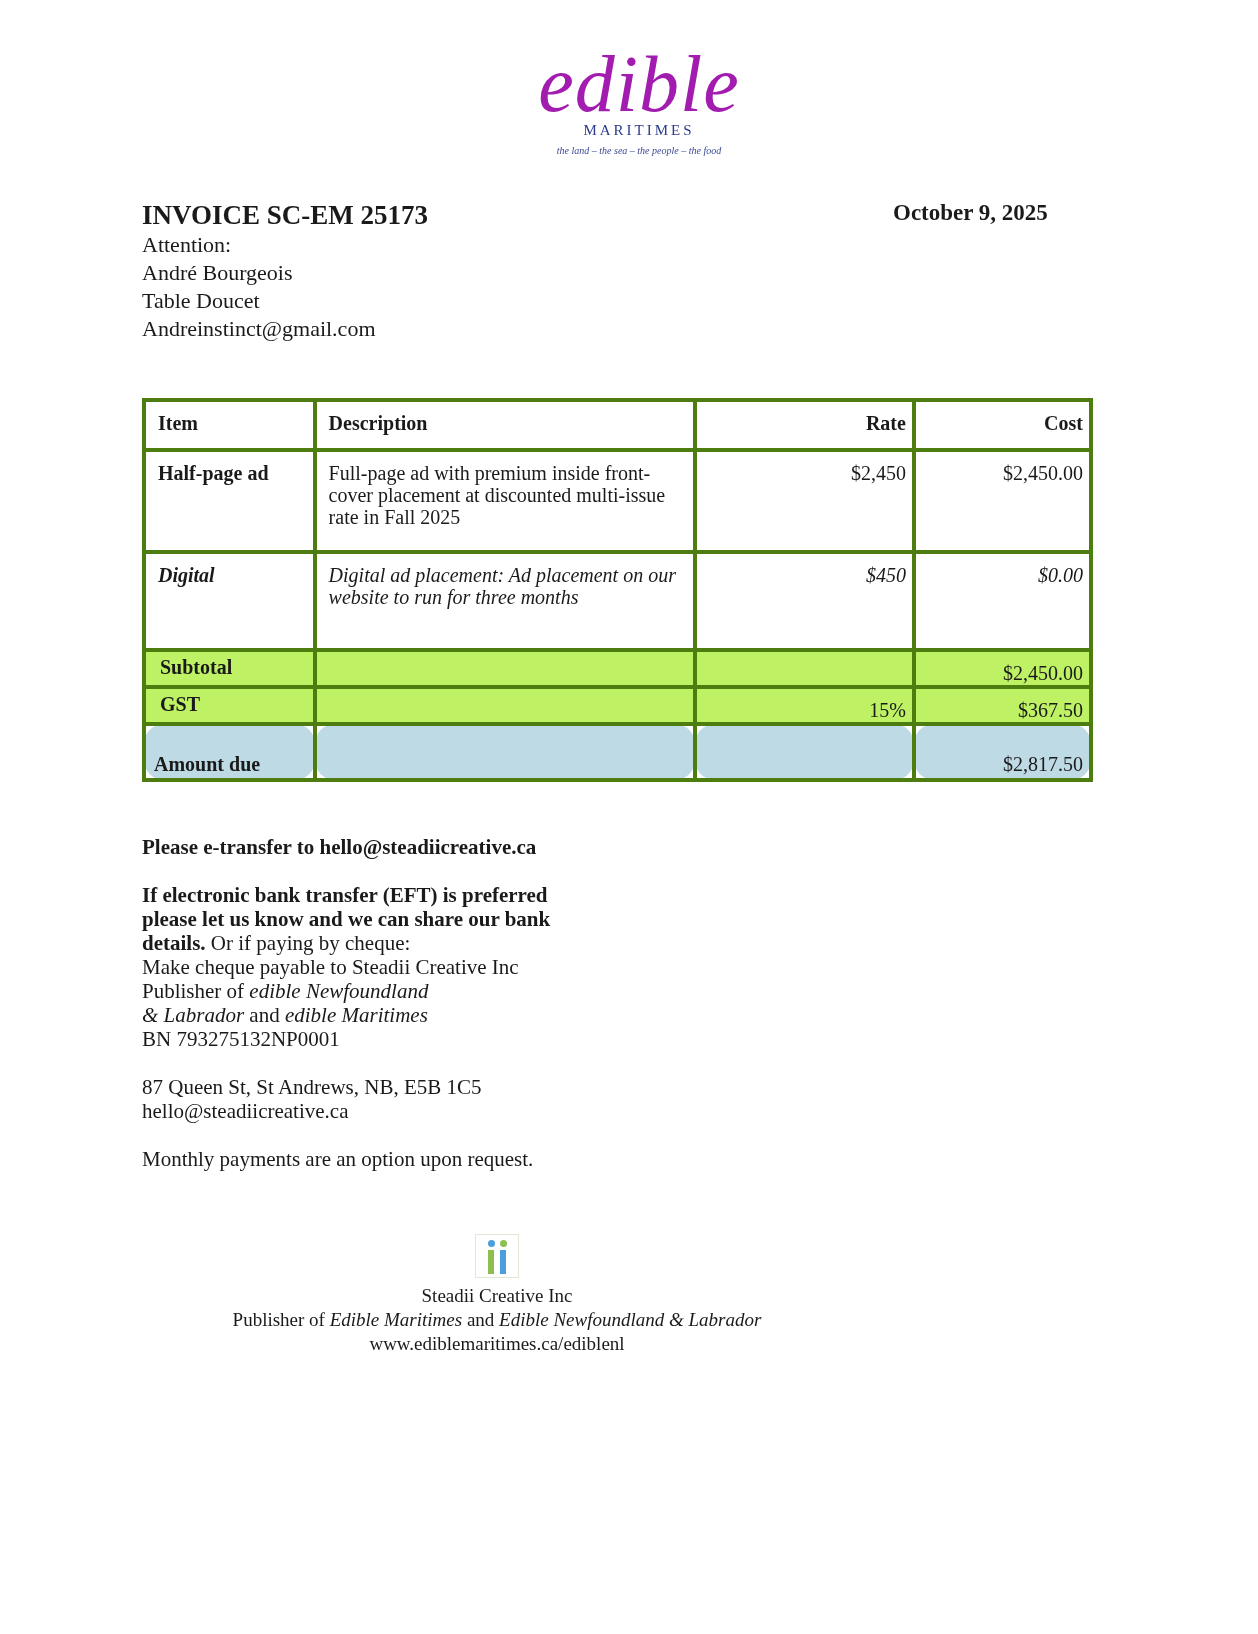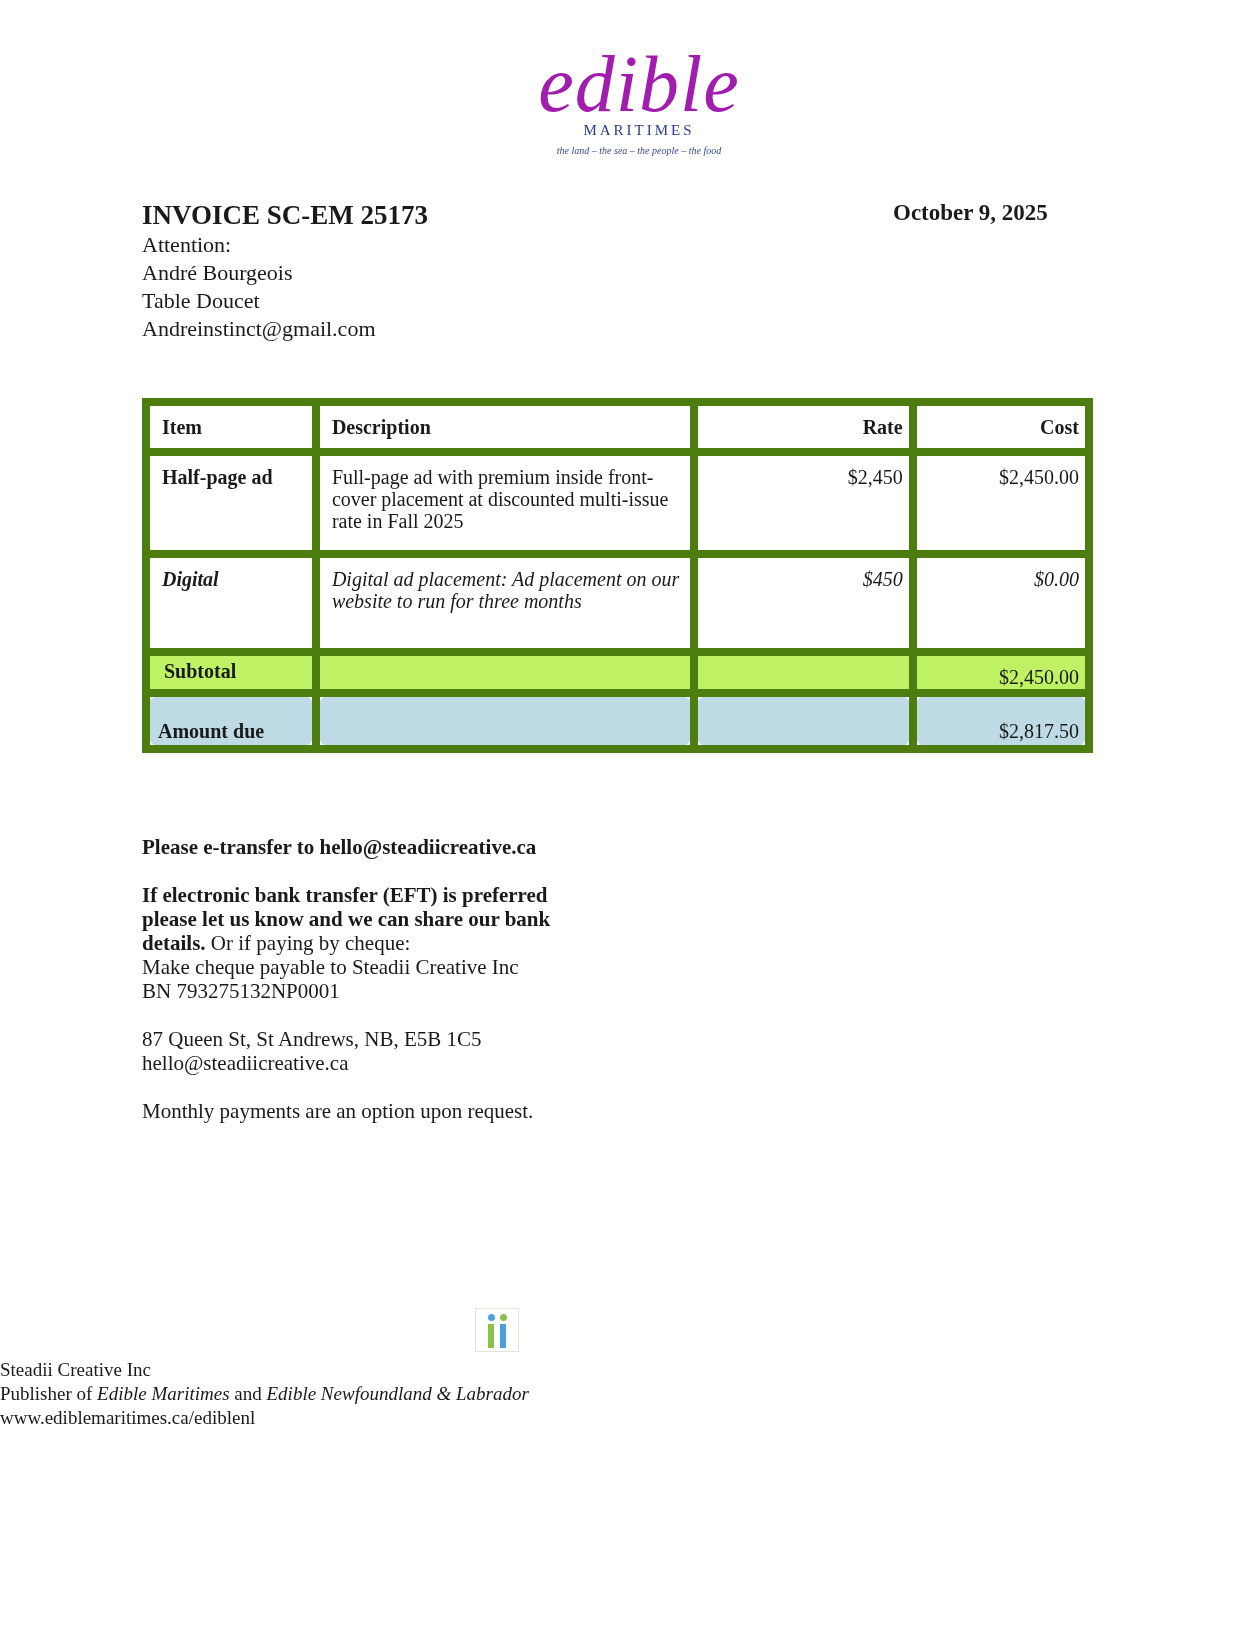--- a/index.html
+++ b/index.html
@@ -17,21 +17,21 @@
 
   
   .inv-title { position: absolute; left: 142px; top: 200px; font-weight: bold; font-size: 27px; }
   .inv-date { position: absolute; left: 893px; top: 200px; font-weight: bold; font-size: 23px; }
   .attn { position: absolute; left: 142px; top: 231px; font-size: 22px; line-height: 28px; }
   .attn div { white-space: nowrap; }
 
   
   table.inv { position: absolute; left: 142px; top: 398px; width: 951px;
               border-collapse: collapse; font-size: 20px; }
-  table.inv td { border: 8px solid #4d7c0f; vertical-align: top; padding: 0 6px 0 12px; }
+  table.inv td { border: 4px solid #4d7c0f; vertical-align: top; padding: 0 6px 0 12px; }
   table.inv td.num { text-align: right; padding-right: 6px; }
   .c1 { width: 158px; } .c2 { width: 352px; } .c3 { width: 203px; } .c4 { width: 164px; }
   tr.head td { height: 50px; padding-top: 10px; font-weight: bold; box-sizing: border-box; }
   tr.line td { height: 102px; padding-top: 10px; box-sizing: border-box; }
   tr.line.l2 td { height: 98px; font-style: italic; }
   tr.line td.item { font-weight: bold; }
   .desc { line-height: 22px; }
   tr.sub td { background: #bef264; height: 37px; padding-top: 4px; box-sizing: border-box; }
   tr.sub td.lbl { font-weight: bold; padding-left: 14px; }
   tr.sub td.rate { padding-top: 10px; }
@@ -42,21 +42,21 @@
 
   
   .pay { position: absolute; left: 142px; top: 835px; font-size: 21px; line-height: 24px; width: 700px; }
   .pay .b { font-weight: bold; }
   .pay a, .u { color: #1a1a1a; }
   .pay .gap { height: 24px; }
   .pay i { font-style: italic; }
   .note { font-style: italic; color: #333; }
 
   
-  .foot { position: absolute; left: 0; width: 994px; top: 1308px; text-align: left; font-size: 19px; line-height: 24px; }
+  .foot { position: absolute; left: 0; width: 994px; top: 1234px; text-align: center; font-size: 19px; line-height: 24px; }
   .foot-logo { width: 44px; height: 44px; margin: 0 auto 6px auto; border: 1px solid #dfe8d4; position: relative; box-sizing: border-box; }
   .foot-logo .dot { position: absolute; width: 7px; height: 7px; border-radius: 50%; top: 5px; }
   .foot-logo .bar { position: absolute; width: 6px; top: 15px; height: 24px; }
   .foot i { font-style: italic; }
 </style>
 </head>
 <body>
 
 <div class="brand">
   <span class="brand-word">edible</span>
@@ -93,38 +93,47 @@
     <td class="desc">Digital ad placement: Ad placement on our website to run for three months</td>
     <td class="num">$450</td>
     <td class="num">$0.00</td>
   </tr>
   <tr class="sub s1">
     <td class="lbl">Subtotal</td>
     <td></td>
     <td class="num"></td>
     <td class="num">$2,450.00</td>
   </tr>
+  <tr class="sub">
+    <td class="lbl">GST</td>
+    <td></td>
+    <td class="num rate">15%</td>
+    <td class="num rate">$367.50</td>
+  </tr>
   <tr class="total">
     <td class="lbl">Amount due</td>
     <td></td>
     <td></td>
     <td class="num">$2,817.50</td>
   </tr>
 </tbody>
   </table>
 
 <div class="pay">
   <div class="b">
     <span>Please e-transfer to </span><a>hello@steadiicreative.ca</a>
   </div>
   <div class="gap"></div>
   <div style="width:440px;">
     <span class="b">If electronic bank transfer (EFT) is preferred please let us know and we can share our bank details.</span><span> Or if paying by cheque:</span>
   </div>
   <div>Make cheque payable to Steadii Creative Inc</div>
+  <div style="width:300px;">
+    <span>Publisher of </span><i>edible Newfoundland &amp; Labrador</i><span> and </span><i>edible Maritimes</i>
+  </div>
   <div>BN 793275132NP0001</div>
   <div class="gap"></div>
   <div>87 Queen St, St Andrews, NB, E5B 1C5</div>
   <div><a>hello@steadiicreative.ca</a></div>
   <div class="gap"></div>
   <div>Monthly payments are an option upon request.</div>
 </div>
 
 <div class="foot">
   <div class="foot-logo">

